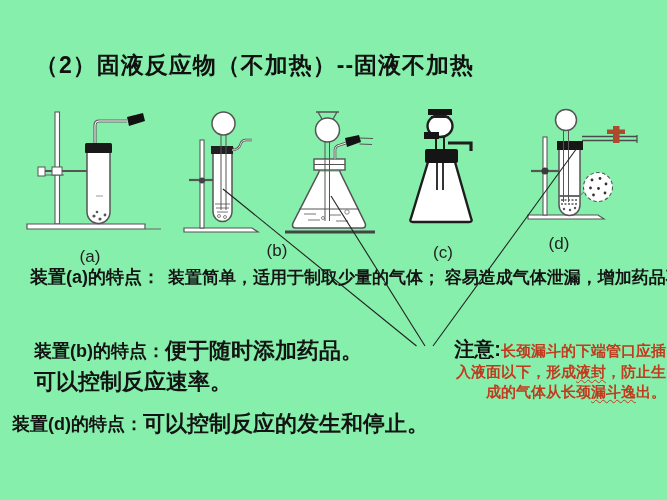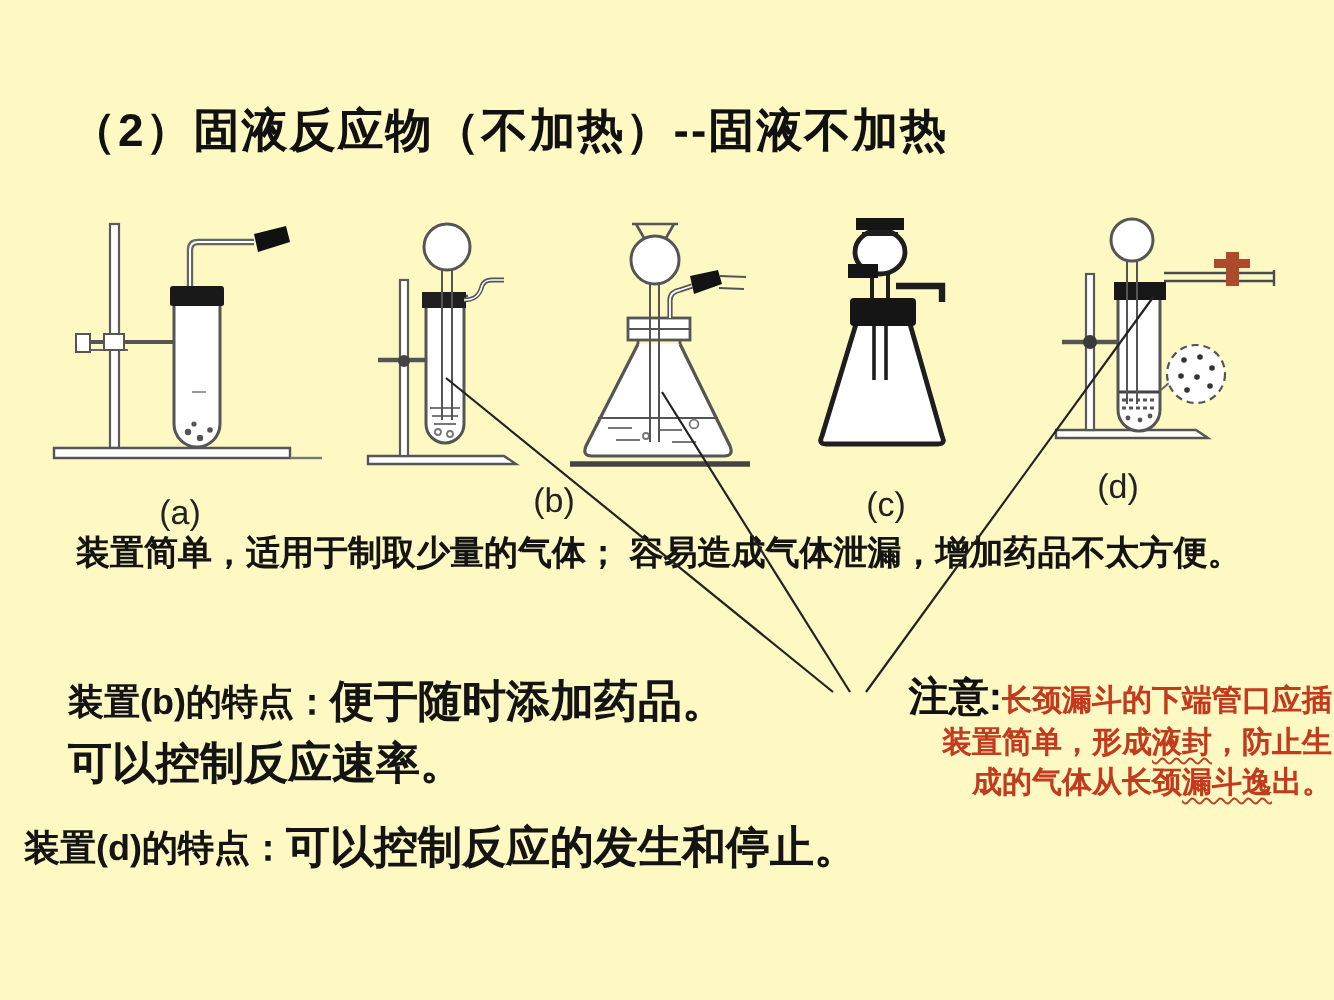--- a/index.html
+++ b/index.html
@@ -1,17 +1,17 @@
 <!DOCTYPE html>
 <html><head>
 <meta charset="utf-8">
 <style>
   html,body{margin:0;padding:0;background:#fff;}
   .page{
-    position:relative;width:667px;height:500px;background:#fef9c3;
+    position:relative;width:667px;height:500px;background:#86efac;
     font-family:"Liberation Sans",sans-serif;color:#1a1a1a;overflow:hidden;
   }
   .title{
     position:absolute;left:35px;top:50px;margin:0;
     font-size:23px;font-weight:700;letter-spacing:1px;color:#111;
   }
   .fig{position:absolute;}
   .fig-label{
     position:absolute;transform:translate(-50%,-50%);
     font-size:17px;color:#222;white-space:nowrap;
@@ -189,20 +189,21 @@
       <circle cx="593.5" cy="195" r="1.4" fill="#333"></circle>
     </g>
   </svg>
 
   <div class="fig-label" style="left:90px;top:257px">(a)</div>
   <div class="fig-label" style="left:277px;top:251px">(b)</div>
   <div class="fig-label" style="left:443px;top:253px">(c)</div>
   <div class="fig-label" style="left:559px;top:244px">(d)</div>
 
   <div class="feature" style="left:30px;top:265px">
+    <span class="flabel">装置(a)的特点：</span>
     <span class="fdesc">
       <span class="nline">装置简单，适用于制取少量的气体；</span>
       <span class="nline">容易造成气体泄漏，增加药品不太方便。</span>
     </span>
   </div>
   <div class="feature" style="left:34px;top:336px">
     <span class="flabel">装置(b)的特点：</span>
     <span class="ftext">便于随时添加药品。</span>
   </div>
   <div class="feature" style="left:34px;top:367px">
@@ -211,21 +212,21 @@
   <div class="feature" style="left:12px;top:409px">
     <span class="flabel">装置(d)的特点：</span>
     <span class="ftext">可以控制反应的发生和停止。</span>
   </div>
 
   <div class="note">
     <span class="nline1">
       <span class="prefix">注意:</span><span class="red">长颈漏斗的下端管口应插</span>
     </span>
     <span class="nline">
-      <span class="red">装置简单，形成</span><span class="red wavy">液封</span><span class="red">，防止生</span>
+      <span class="red">入液面以下，形成</span><span class="red wavy">液封</span><span class="red">，防止生</span>
     </span>
     <span class="nline">
       <span class="red">成的气体从长颈</span><span class="red wavy">漏斗逸</span><span class="red">出。</span>
     </span>
   </div>
 
   <svg class="overlay" width="667" height="500" viewBox="0 0 667 500">
     <line x1="223" y1="189" x2="416.5" y2="346" stroke="#222" stroke-width="1.1"></line>
     <line x1="331" y1="196" x2="425" y2="346" stroke="#222" stroke-width="1.1"></line>
     <line x1="577" y1="148" x2="433" y2="346" stroke="#222" stroke-width="1.1"></line>

